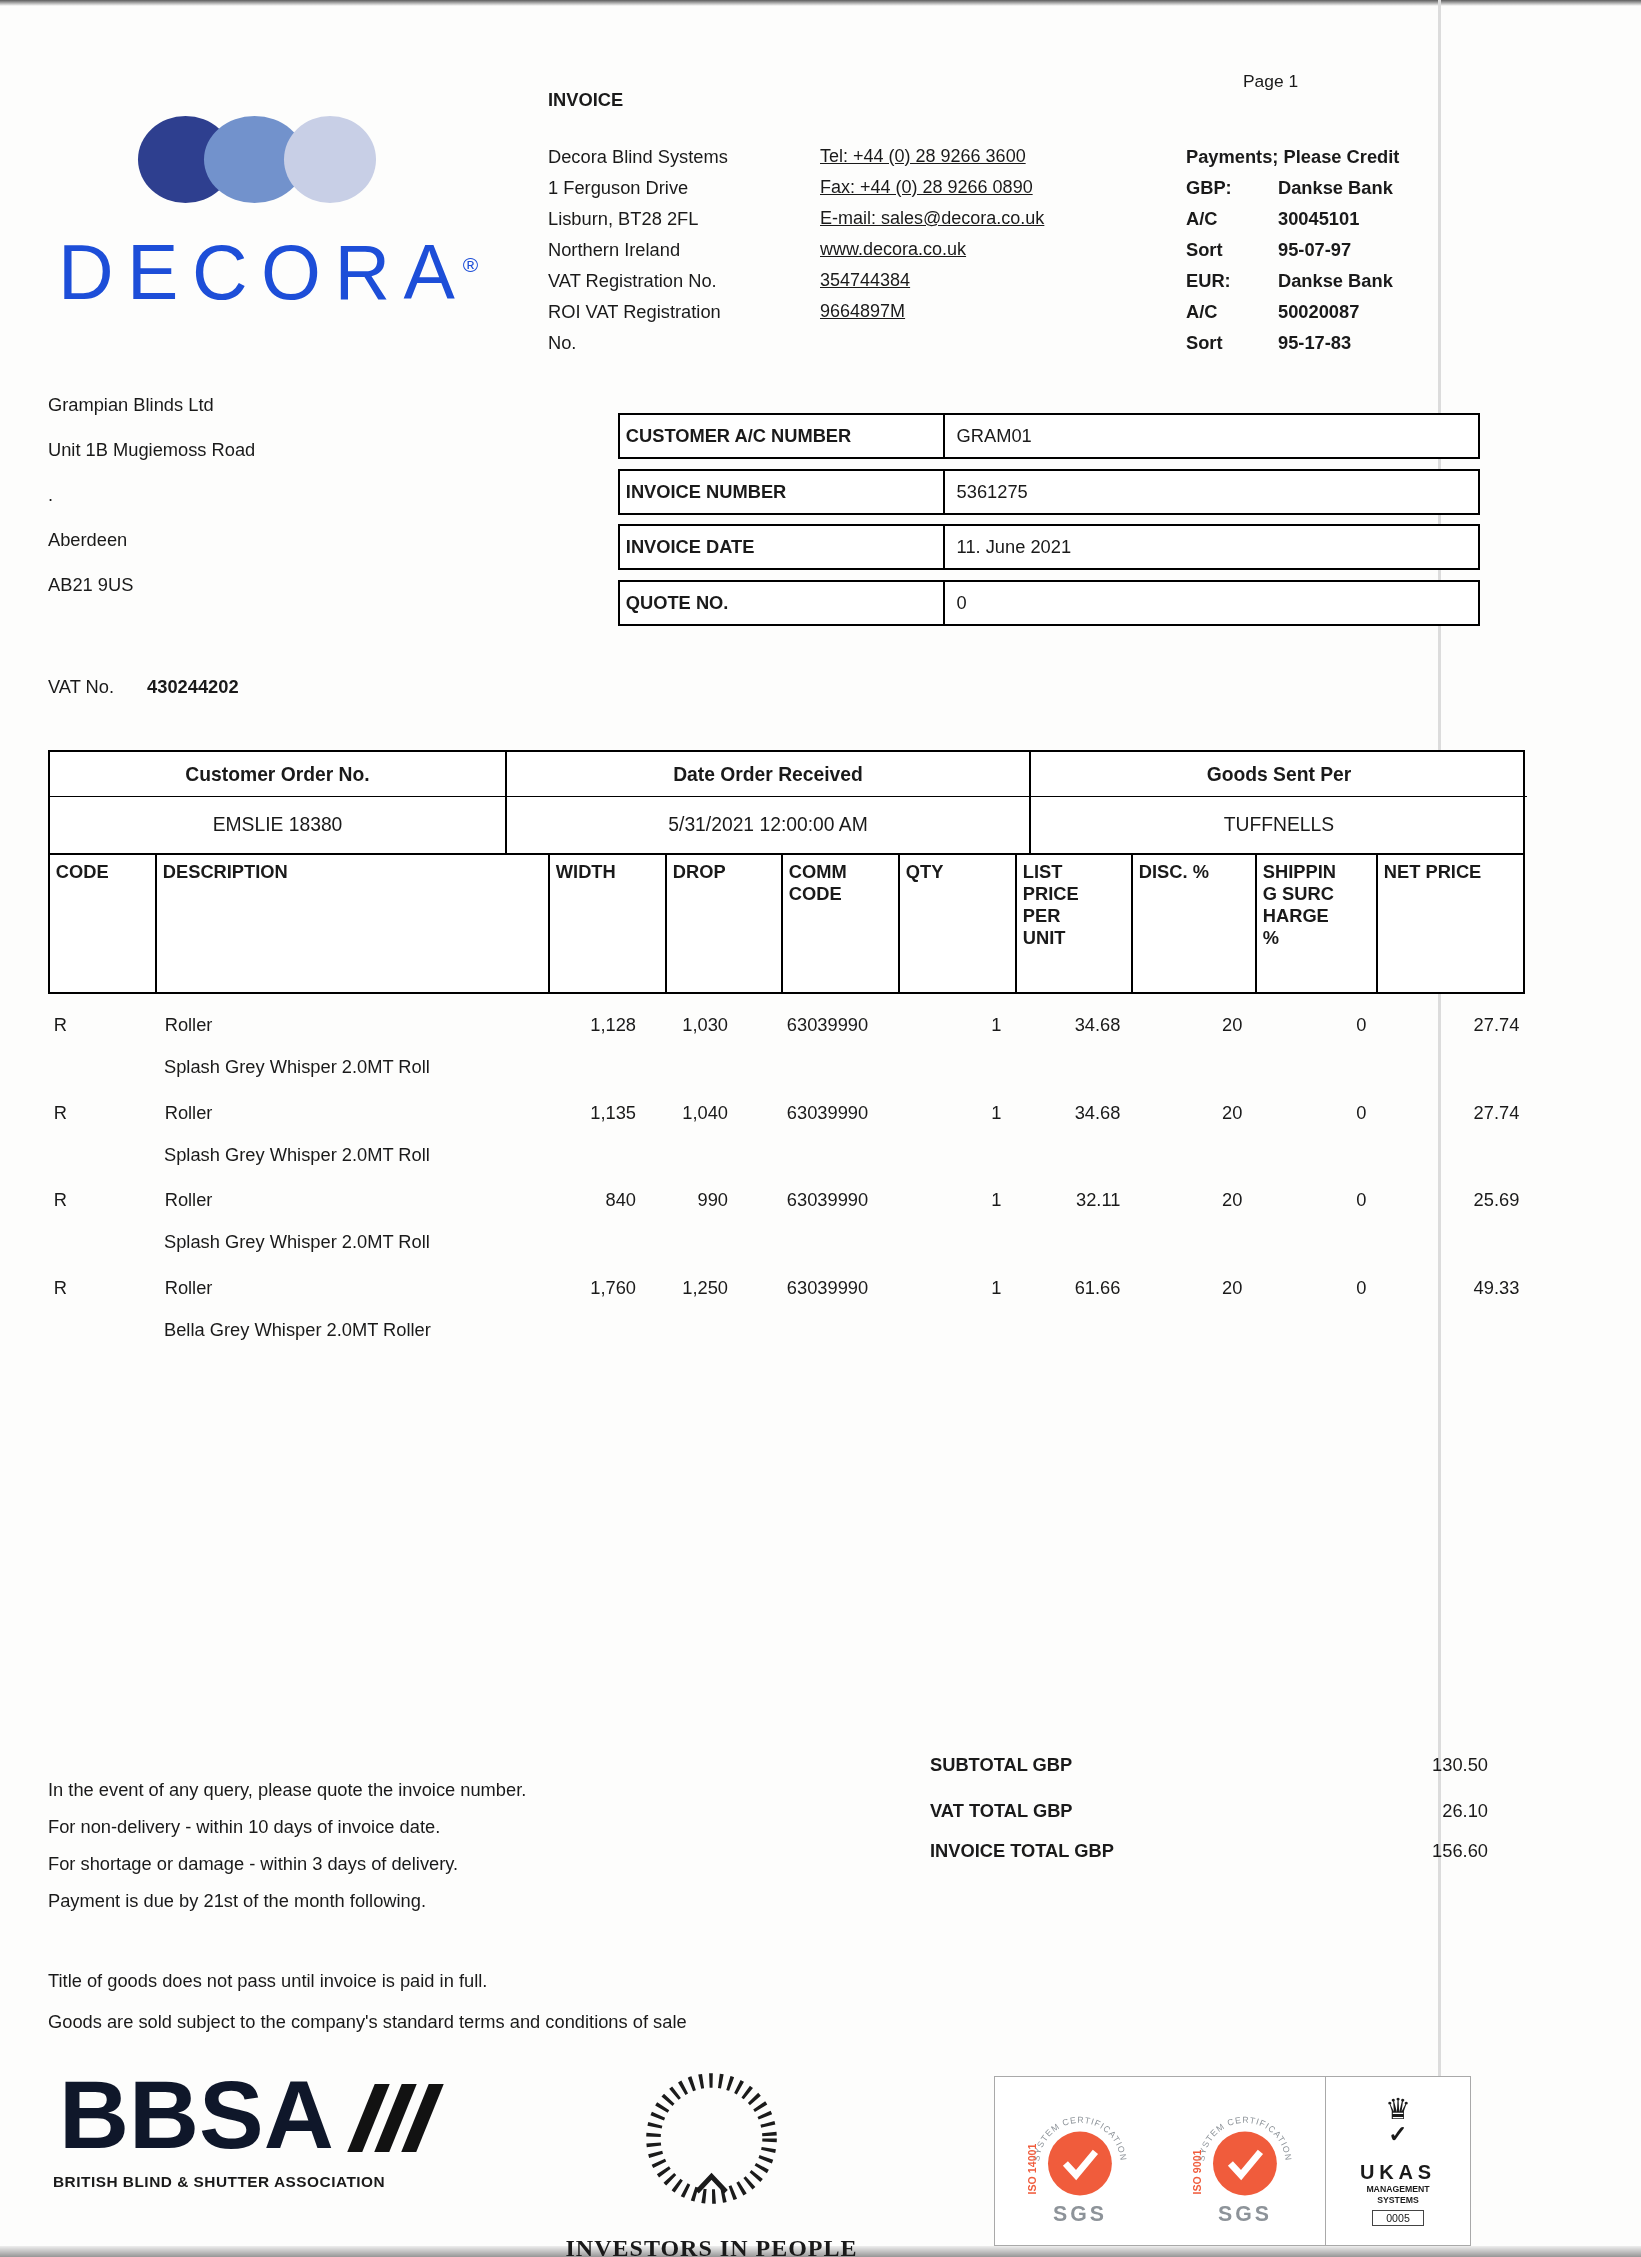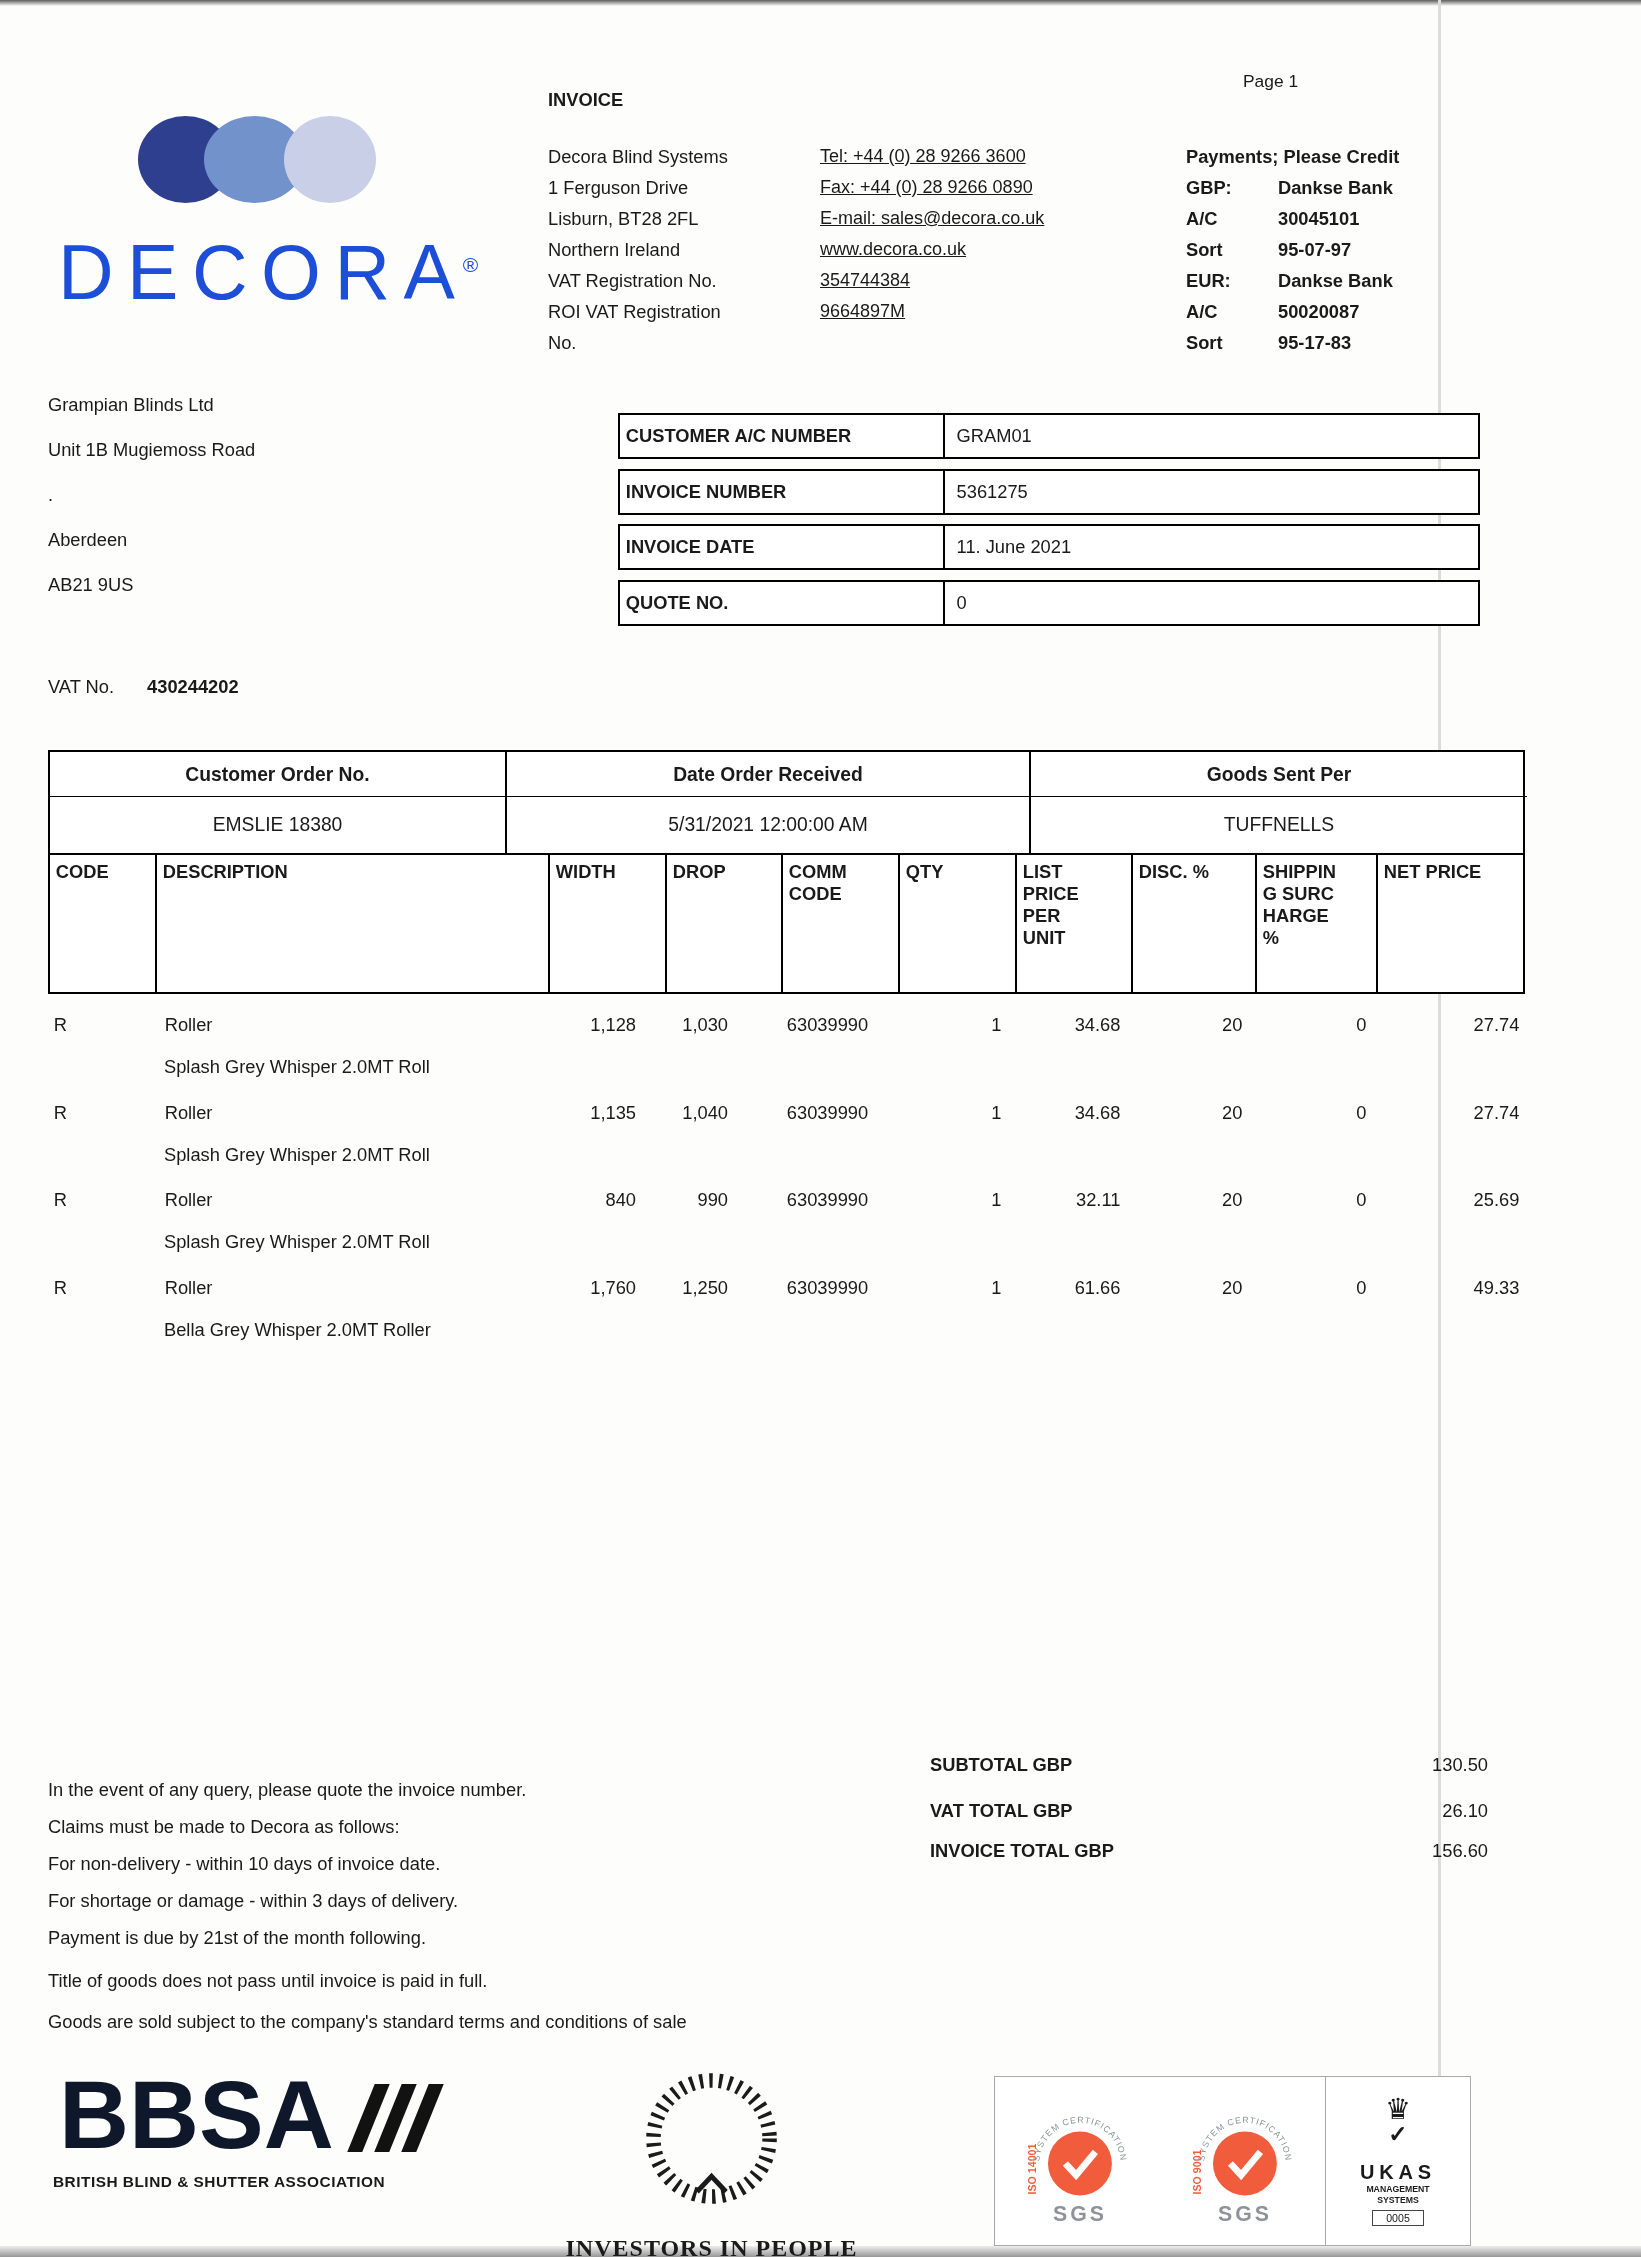--- a/index.html
+++ b/index.html
@@ -299,21 +299,20 @@
     <span class="total-value">26.10</span>
   </div>
   <div class="total-row">
     <span class="total-label">INVOICE TOTAL GBP</span>
     <span class="total-value">156.60</span>
   </div>
 </div>
 
 <div class="abs terms-1">
   <div>In the event of any query, please quote the invoice number.</div>
-  <div>Claims must be made to Decora as follows:</div>
   <div>For non-delivery - within 10 days of invoice date.</div>
   <div>For shortage or damage - within 3 days of delivery.</div>
   <div>Payment is due by 21st of the month following.</div>
 </div>
 
 <div class="abs terms-2">
   <div>Title of goods does not pass until invoice is paid in full.</div>
   <div>Goods are sold subject to the company's standard terms and conditions of sale</div>
 </div>
 

